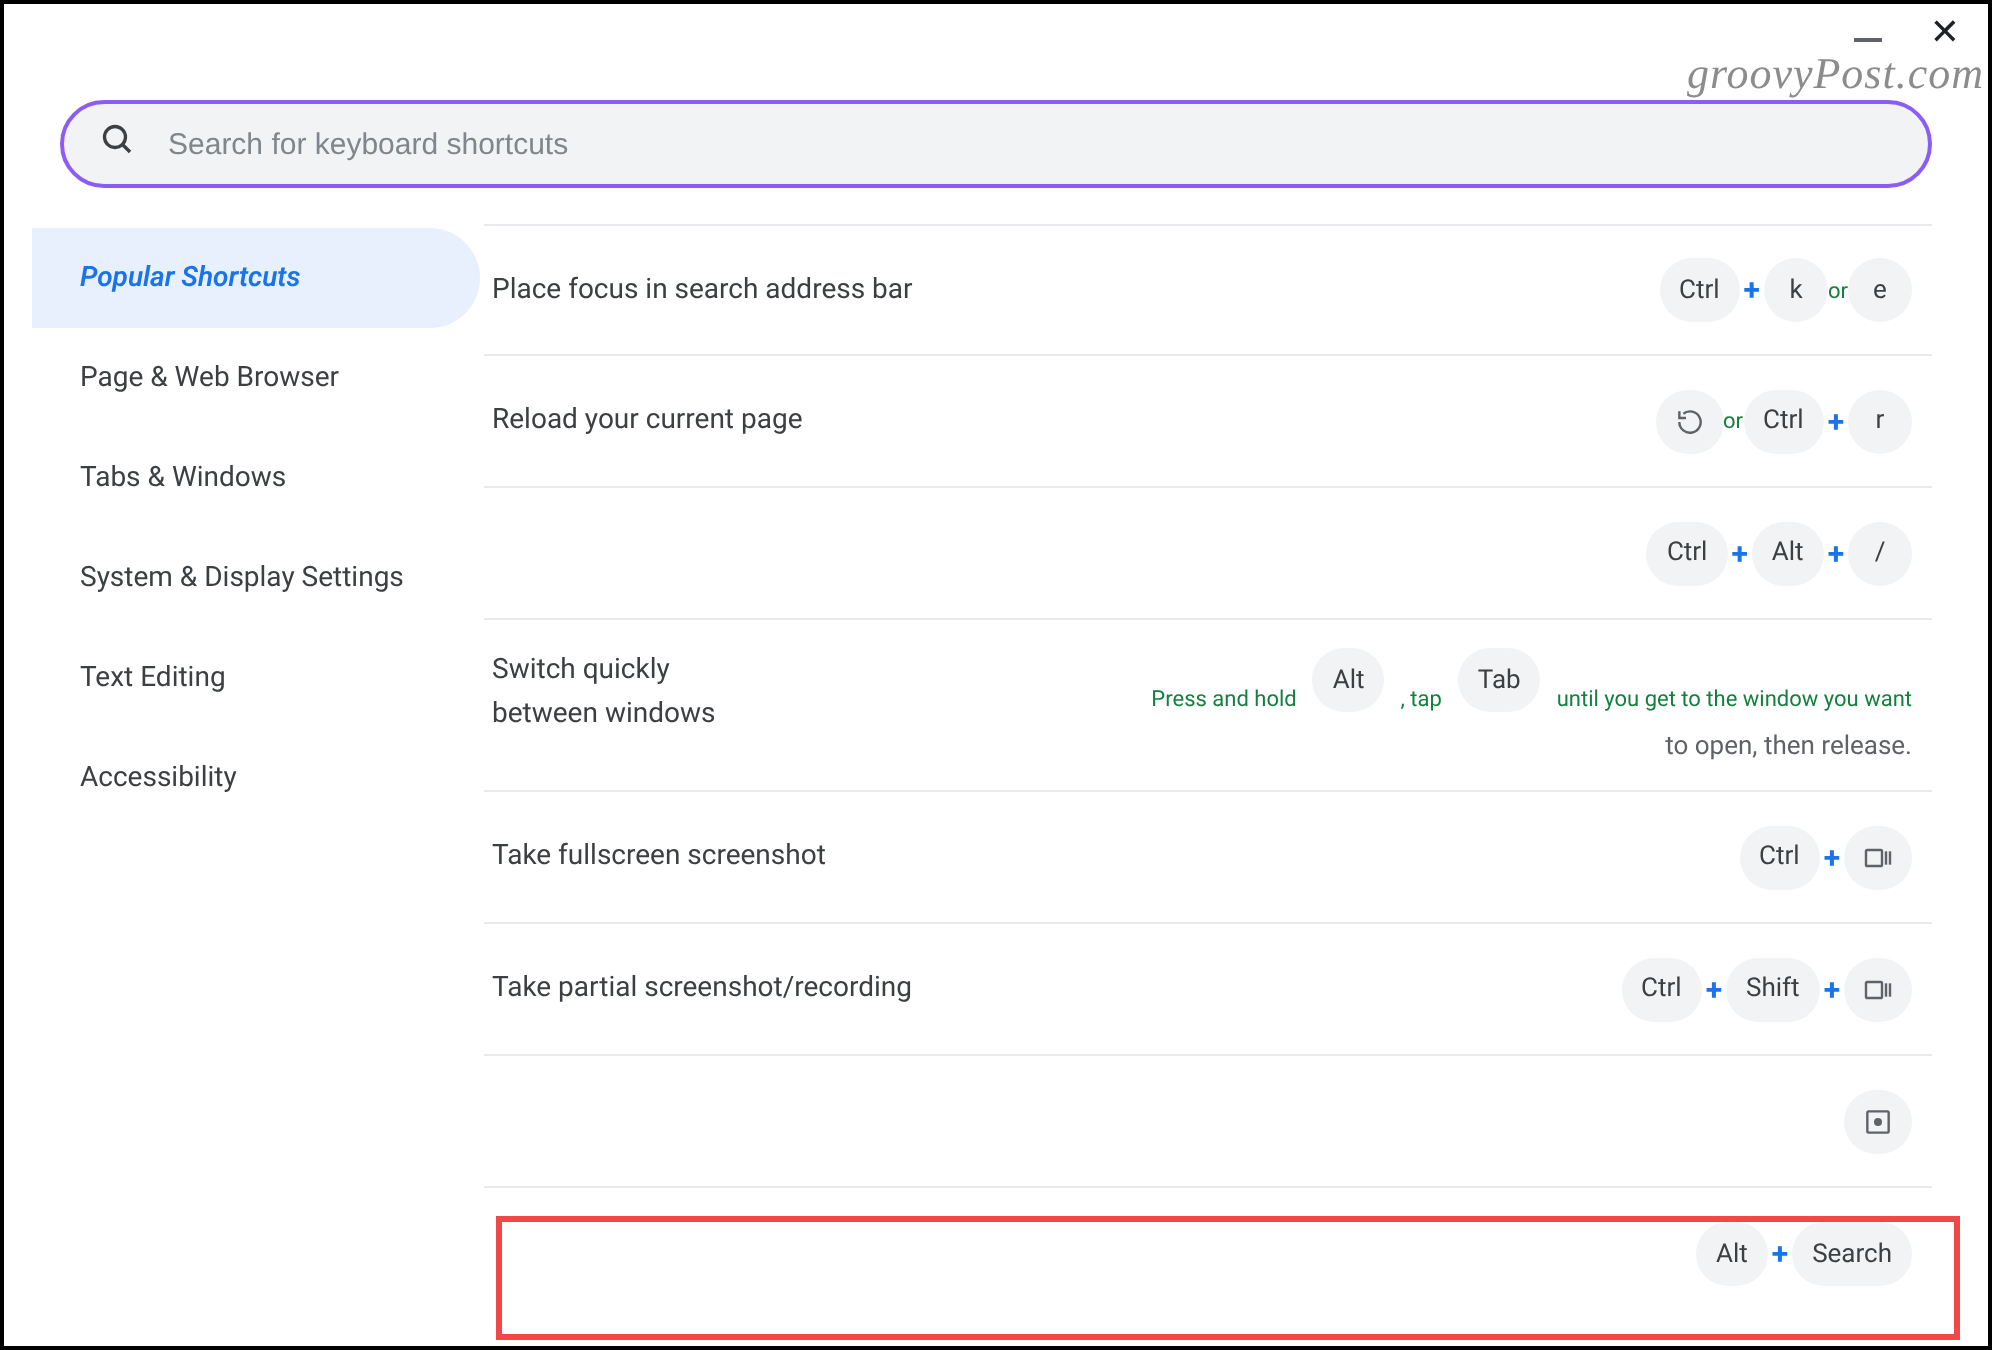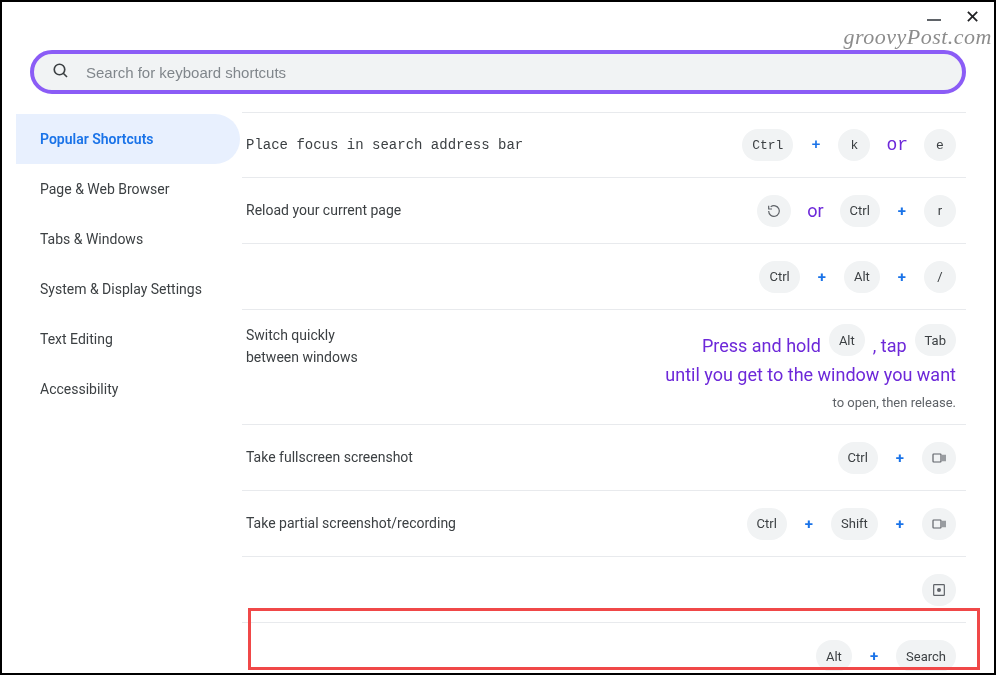--- a/index.html
+++ b/index.html
@@ -42,21 +42,21 @@
 
   
   .search-wrap {
     padding: 48px 28px 0 28px;
   }
   .search {
     display: flex;
     align-items: center;
     height: 44px;
     width: 100%;
-    border: 4px solid #8b5cf6;
+    border: 2px solid #8b5cf6;
     border-radius: 22px;
     background: #f1f3f4;
     padding: 0 18px;
     gap: 14px;
   }
   .search svg { width: 18px; height: 18px; fill: none; stroke: #3c4043; stroke-width: 2.2; }
   .search input {
     flex: 1;
     border: none;
     outline: none;
@@ -85,67 +85,68 @@
     border-radius: 0 25px 25px 0;
     font-size: 14px;
     color: #3c4043;
     cursor: pointer;
     margin-right: 2px;
   }
   .nav-item.active {
     background: #e8f0fe;
     color: #1a73e8;
     font-weight: 600;
+    font-style: italic;
   }
 
   .content {
     flex: 1;
     padding-right: 28px;
     overflow: hidden;
     position: relative;
   }
   .row {
     display: flex;
     align-items: center;
     min-height: 66px;
     padding: 14px 10px 14px 4px;
     border-bottom: 1px solid #e8eaed;
   }
-  .row:first-child { border-top: 1px solid #e8eaed; margin-top: 4px; font-family: Liberation Mono, monospace;}
+  .row:first-child { border-top: 1px solid #e8eaed; margin-top: 4px;}
   .row-label {
     flex: 0 0 auto;
     font-size: 14px;
     color: #3c4043;
     line-height: 1.6;
   }
   .row-spacer { flex: 1 1 auto; }
   .row-keys {
     display: flex;
     align-items: center;
-    gap: 16px;
+    gap: 0;
     font-size: 13px;
     color: #5f6368;
     flex-wrap: wrap;
     justify-content: flex-end;
   }
   .keycap {
     display: inline-flex;
     align-items: center;
     justify-content: center;
     min-width: 32px;
     height: 32px;
     padding: 0 10px;
     border-radius: 16px;
     background: #f1f3f4;
     color: #3c4043;
     font-size: 13px;
   }
   .keycap.icon-only { padding: 0; width: 34px; }
   .plus { color: #1a73e8; font-weight: 700; font-size: 15px; padding: 0 2px;}
-  .txt { color: #6d28d9; font-size: 18px; }
+  .txt { color: #15803d; font-size: 11px; }
 
   
   .k-icon { width: 16px; height: 16px; stroke: #5f6368; fill: none; stroke-width: 1.8; }
 
   
   .switch-row { align-items: flex-start; }
   .switch-label { width: 200px; }
   .switch-right {
     flex: 1;
     display: flex;

